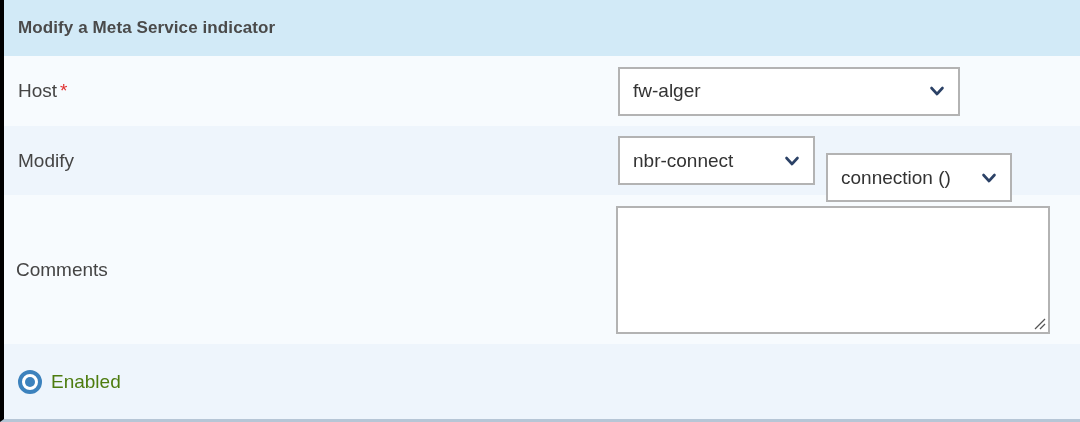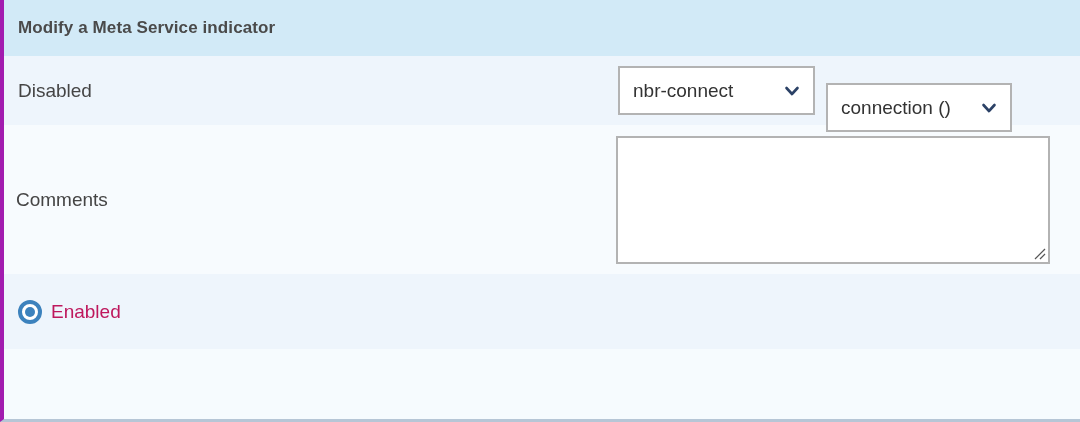--- a/index.html
+++ b/index.html
@@ -11,21 +11,21 @@
     height: 422px;
     background: #ffffff;
     font-family: "Liberation Sans", sans-serif;
     overflow: hidden;
   }
 
   .form-panel {
     width: 1080px;
     height: 422px;
     box-sizing: border-box;
-    border-left: 4px solid #a21caf;
+    border-left: 4px solid #000000;
     border-bottom: 3px solid #b6c6d6;
     background: #f6fbfe;
     display: flex;
     flex-direction: column;
   }
 
   
   .panel-header {
     background: #d2eaf7;
     height: 56px;
@@ -156,36 +156,51 @@
     height: 10px;
     border-radius: 50%;
     background: #3c82bd;
   }
   .radio-off {
     border: 3px solid #777777;
     background: #ffffff;
   }
   .radio-label {
     font-size: 19px;
-    color: #be185d;
+    color: #4d7c0f;
   }
 </style>
 </head>
 <body>
 
 <div class="form-panel">
 
   <div class="panel-header">
     <span class="panel-header-title">Modify a Meta Service indicator</span>
   </div>
 
+  <div class="form-row row-host row-odd">
+    <div class="row-label">
+      <span>Host</span><span class="req-star">*</span>
+    </div>
+    <div class="row-control">
+      <div class="select-box select-host">
+        <span>fw-alger</span>
+        <span class="chevron">
+          <svg width="18" height="18" viewBox="0 0 18 18">
+            <polyline points="3.5,6 9,12 14.5,6" fill="none" stroke="#2b4166" stroke-width="2.6" stroke-linecap="round" stroke-linejoin="round"></polyline>
+          </svg>
+        </span>
+      </div>
+    </div>
+  </div>
 
   <div class="form-row row-service row-even">
     <div class="row-label">
-      <span>Disabled</span>
+      <span>Modify</span>
     </div>
     <div class="row-control">
       <div class="select-box select-service">
         <span>nbr-connect</span>
         <span class="chevron">
           <svg width="18" height="18" viewBox="0 0 18 18">
             <polyline points="3.5,6 9,12 14.5,6" fill="none" stroke="#2b4166" stroke-width="2.6" stroke-linecap="round" stroke-linejoin="round"></polyline>
           </svg>
         </span>
       </div>

